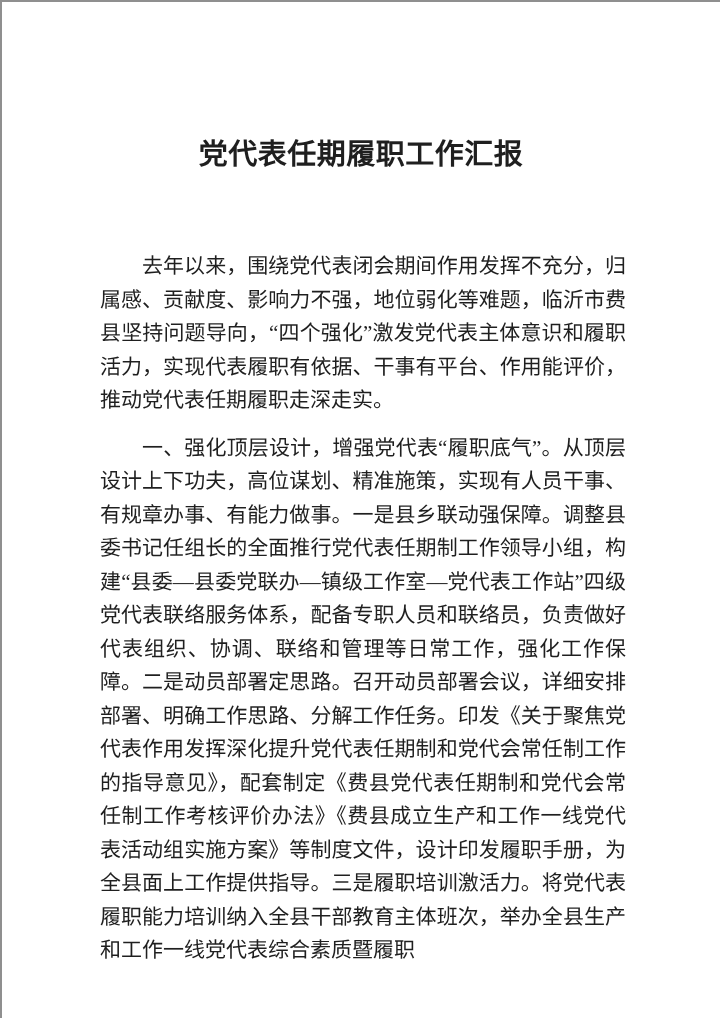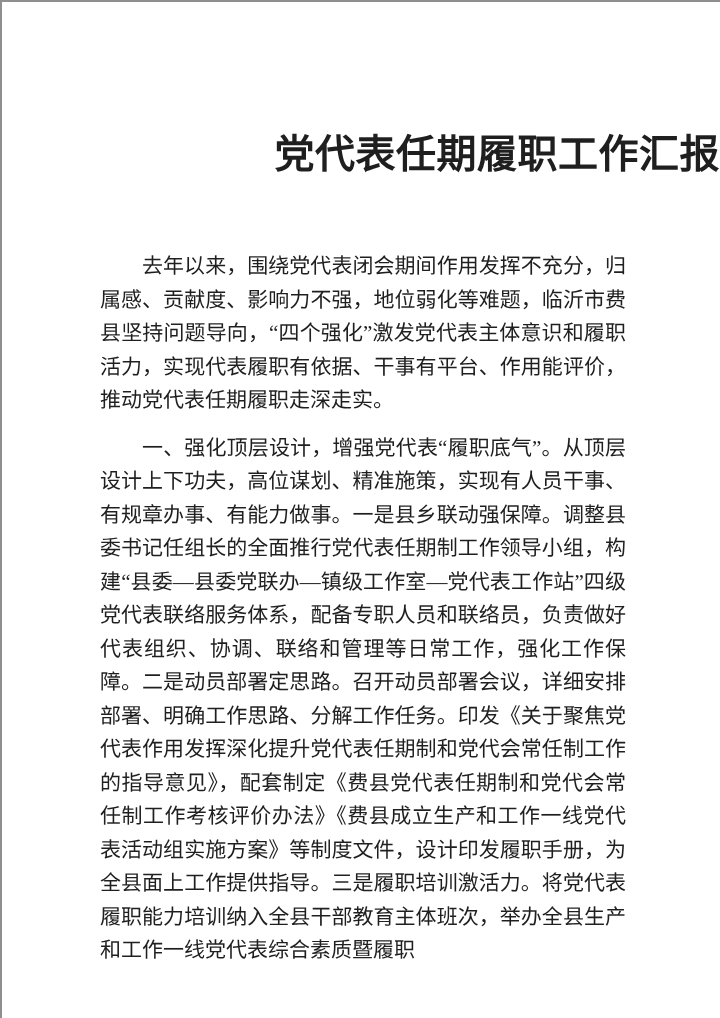--- a/index.html
+++ b/index.html
@@ -15,24 +15,24 @@
     box-sizing: border-box;
     background: #ffffff;
     border-top: 2px solid #8f8f8f;
     border-left: 2px solid #8f8f8f;
     overflow: hidden;
     color: #1f1f1f;
   }
   .doc-title {
     margin: 136px 0 0 0;
     padding: 0;
-    text-align: right;
+    text-align: center;
     font-family: "Liberation Sans", "DejaVu Sans", sans-serif;
     font-weight: 600;
-    font-size: 40px;
+    font-size: 29px;
     line-height: 32px;
     letter-spacing: 0.5px;
     color: #1f1f1f;
   }
   .doc-body {
     margin: 80px 0 0 98px;
     width: 526px;
     font-family: "Liberation Serif", "DejaVu Serif", serif;
     font-size: 21px;
     line-height: 33.5px;

